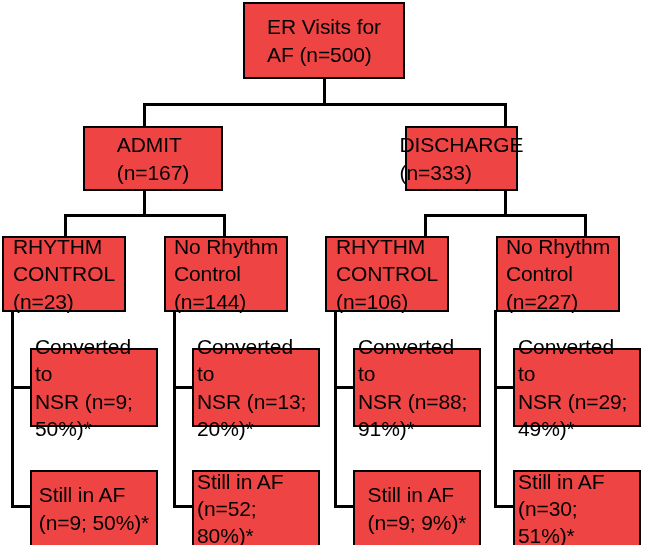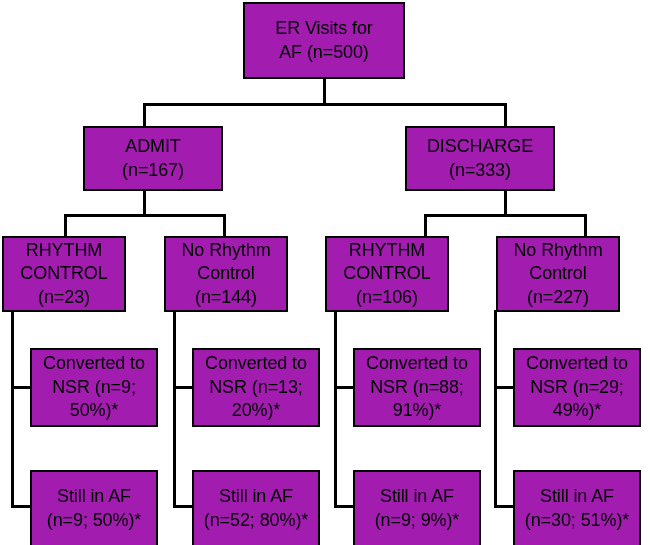--- a/index.html
+++ b/index.html
@@ -12,27 +12,27 @@
     width: 650px;
     height: 545px;
     background: #ffffff;
     font-family: "Liberation Sans", sans-serif;
     overflow: hidden;
   }
   .node {
     position: absolute;
     box-sizing: border-box;
     border: 2.5px solid #000000;
-    background: #a21caf;
+    background: #ef4444;
     display: flex;
     align-items: center;
     justify-content: center;
-    text-align: center;
+    text-align: left;
     color: #000000;
-    font-size: 18px;
+    font-size: 21px;
     line-height: 1.30;
     letter-spacing: -0.1px;
     z-index: 2;
   }
   .node .node-text {
     display: block;
     white-space: pre-line;
     padding: 0 3px;
   }
   .edge {
@@ -80,21 +80,21 @@
   <div class="node" style="left:243px; top:2px; width:162px; height:77px;">
     <span class="node-text">ER Visits for
 AF (n=500)</span>
   </div>
 
   <div class="node" style="left:83px; top:126px; width:140px; height:65px;">
     <span class="node-text">ADMIT
 (n=167)</span>
   </div>
 
-  <div class="node" style="left:405px; top:126px; width:150px; height:65px;">
+  <div class="node" style="left:405px; top:126px; width:113px; height:65px;">
     <span class="node-text">DISCHARGE
 (n=333)</span>
   </div>
 
   <div class="node" style="left:2px; top:236px; width:124px; height:76px;">
     <span class="node-text">RHYTHM
 CONTROL
 (n=23)</span>
   </div>
 

